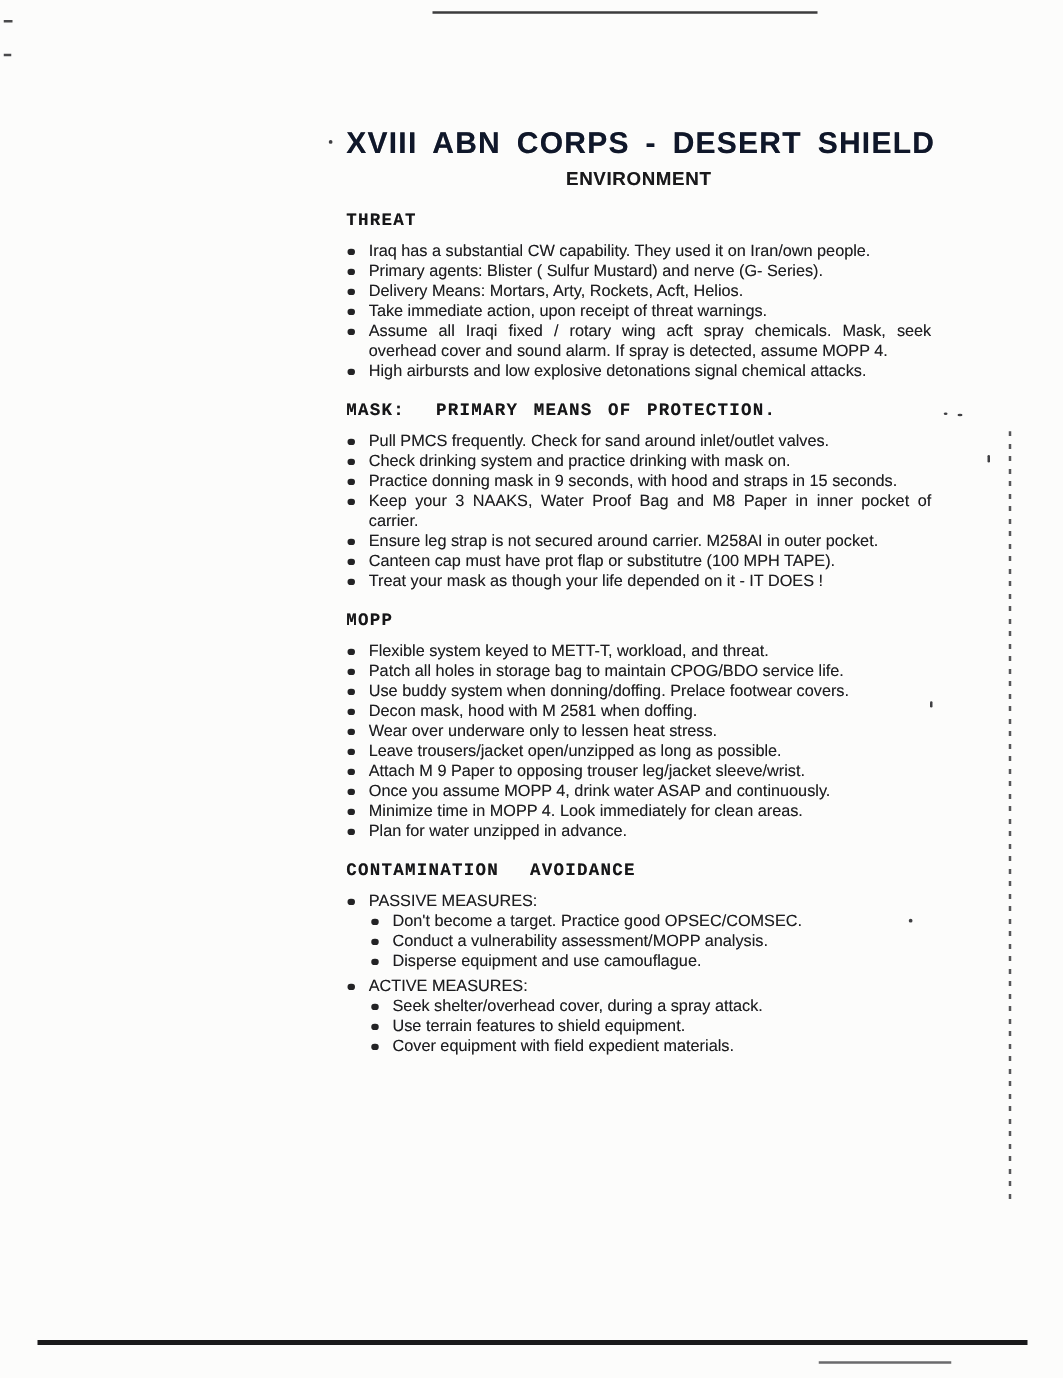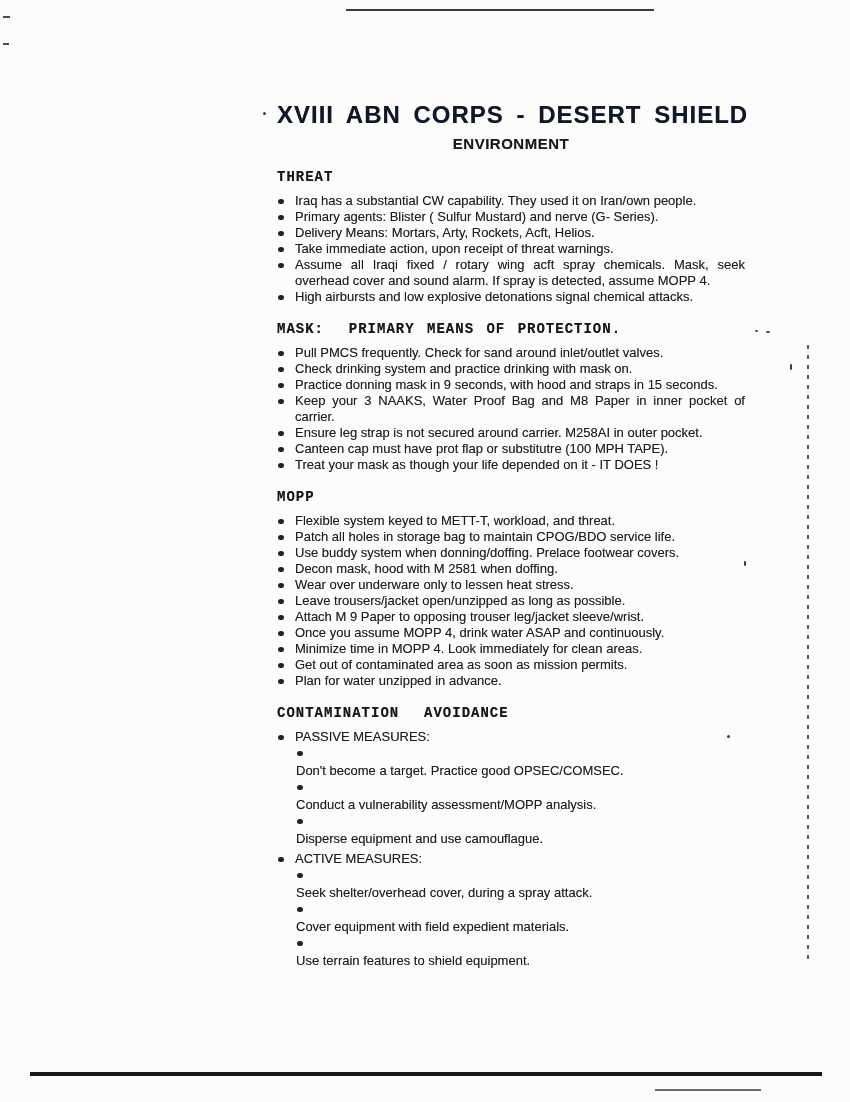--- a/index.html
+++ b/index.html
@@ -52,21 +52,21 @@
     color: #161618;
     text-shadow: 0 0 0.3px rgba(20,20,20,0.5);
     font-family: Liberation Mono, monospace;
   }
   .bullet-item {
     display: flex;
     font-size: 13px;
     line-height: 16px;
     color: #1d1d20;
   }
-  .bullet-item.sub { margin-left: 19px; flex-direction: column; }
+  .bullet-item.sub { margin-left: 19px; }
   .bullet-item.gap-before { margin-top: 4px; }
   .bullet {
     flex: 0 0 18px;
     position: relative;
   }
   .bullet::before {
     content: "";
     position: absolute;
     left: 1px;
     top: 5.5px;
@@ -234,24 +234,20 @@
           <div class="bullet-item">
             <span class="bullet"></span>
             <span class="item-text">Once you assume MOPP 4, drink water ASAP and continuously.</span>
           </div>
           <div class="bullet-item">
             <span class="bullet"></span>
             <span class="item-text">Minimize time in MOPP 4. Look immediately for clean areas.</span>
           </div>
           <div class="bullet-item">
             <span class="bullet"></span>
-            <span class="item-text">Get out of contaminated area as soon as mission permits.</span>
-          </div>
-          <div class="bullet-item">
-            <span class="bullet"></span>
             <span class="item-text">Plan for water unzipped in advance.</span>
           </div>
         </section>
         <section class="section">
           <h2 class="section-heading">CONTAMINATION  AVOIDANCE</h2>
           <div class="bullet-item">
             <span class="bullet"></span>
             <span class="item-text">PASSIVE MEASURES:</span>
           </div>
           <div class="bullet-item sub">
@@ -269,25 +265,25 @@
           <div class="bullet-item gap-before">
             <span class="bullet"></span>
             <span class="item-text">ACTIVE MEASURES:</span>
           </div>
           <div class="bullet-item sub">
             <span class="bullet"></span>
             <span class="item-text">Seek shelter/overhead cover, during a spray attack.</span>
           </div>
           <div class="bullet-item sub">
             <span class="bullet"></span>
+            <span class="item-text">Use terrain features to shield equipment.</span>
+          </div>
+          <div class="bullet-item sub">
+            <span class="bullet"></span>
             <span class="item-text">Cover equipment with field expedient materials.</span>
-          </div>
-          <div class="bullet-item sub">
-            <span class="bullet"></span>
-            <span class="item-text">Use terrain features to shield equipment.</span>
           </div>
         </section>
       </div>
   </div>
 
   <div class="rule-bottom"></div>
   <div class="rule-bottom-short"></div>
 </div>
 
 </body></html>

